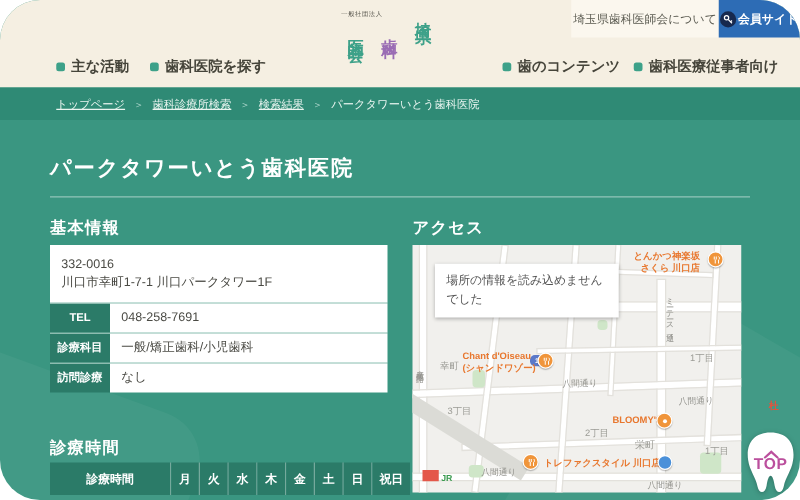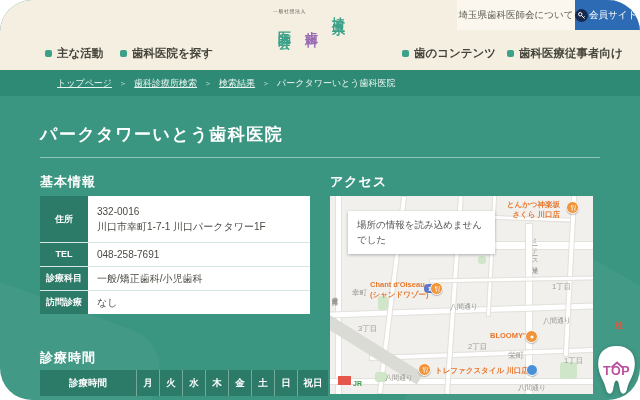--- a/index.html
+++ b/index.html
@@ -5,38 +5,38 @@
   * { margin:0; padding:0; box-sizing:border-box; }
   html,body { width:640px; height:400px; }
   body { font-family:"Liberation Sans","DejaVu Sans",sans-serif; }
   #page { position:relative; width:640px; height:400px; overflow:hidden; background:#3A9681;border-radius:32px; }
 
   
   .header { position:absolute; top:0; left:0; width:640px; height:70px; background:#F5EFE2; }
   .util-about { position:absolute; top:0; right:65px; width:118px; height:30px; background:#FBF7EE;
     display:flex; align-items:center; justify-content:center; font-size:9.5px; color:#5a5a50; cursor:pointer; }
   .util-member { position:absolute; top:0; right:0; width:65px; height:30px; background:#2D6CB5; color:#fff;
-    display:flex; align-items:center; justify-content:flex-start; gap:1px; font-size:9.5px; font-weight:normal; cursor:pointer; }
+    display:flex; align-items:center; justify-content:center; gap:1px; font-size:9.5px; font-weight:bold; cursor:pointer; }
   .member-icon { width:13px; height:13px; border-radius:50%; background:#17294E; display:flex; align-items:center; justify-content:center; }
   .nav-item { position:absolute; top:46px; display:flex; align-items:center; gap:5px;
     font-size:11.5px; font-weight:bold; color:#45443A; cursor:pointer; }
   .nav-bullet { width:7px; height:7px; border-radius:2px; background:#3DA189; flex:none; }
 
   
   .logo { position:absolute; left:272px; top:5px; width:84px; height:64px; }
   .logo-orgtype { position:absolute; left:1px; top:3px; font-size:5px; color:#58564e; letter-spacing:.5px; }
   .logo-col { position:absolute; writing-mode:vertical-rl; text-orientation:upright; font-weight:bold;
     font-size:13px; letter-spacing:3px; line-height:1; }
   .col-saitama { left:60px; top:2px;  color:#3DA189; }
   .col-shika   { left:33px; top:16px; color:#9A6CB4; }
   .col-ishikai { left:6px;  top:16px; color:#3DA189; }
 
   
   .breadcrumb { position:absolute; top:70px; left:0; width:640px; height:26px; background:#2F8A75;
-    display:flex; align-items:center; padding-left:57px; gap:7px; font-size:9px; color:#E9F5F0; }
+    display:flex; align-items:center; padding-left:45px; gap:7px; font-size:9px; color:#E9F5F0; }
   .bc-link { text-decoration:underline; cursor:pointer; }
   .bc-sep { font-size:8px; color:#BFE2D8; }
 
   
   .deco { position:absolute; background:rgba(255,255,255,0.045); border-radius:40px; }
   .deco1 { left:430px; top:260px; width:260px; height:260px; transform:rotate(30deg); }
   .deco2 { left:-80px; top:300px; width:220px; height:220px; transform:rotate(20deg); }
 
   
   .page-title { position:absolute; left:40px; top:123px; font-size:17px; font-weight:bold; color:#fff; letter-spacing:1.5px; }
@@ -151,21 +151,20 @@
     <span>パークタワーいとう歯科医院</span>
   </div>
 
   <h1 class="page-title">パークタワーいとう歯科医院</h1>
   <div class="title-rule"></div>
 
   <h2 class="sec-heading h-basic">基本情報</h2>
 
   <div class="info-table">
     <div class="info-row r-tall">
-      <div class="info-label">住所</div>
       <div class="info-value">332-0016
 川口市幸町1-7-1 川口パークタワー1F</div>
     </div>
     <div class="info-row r-std">
       <div class="info-label">TEL</div>
       <div class="info-value">048-258-7691</div>
     </div>
     <div class="info-row r-std">
       <div class="info-label">診療科目</div>
       <div class="info-value">一般/矯正歯科/小児歯科</div>

